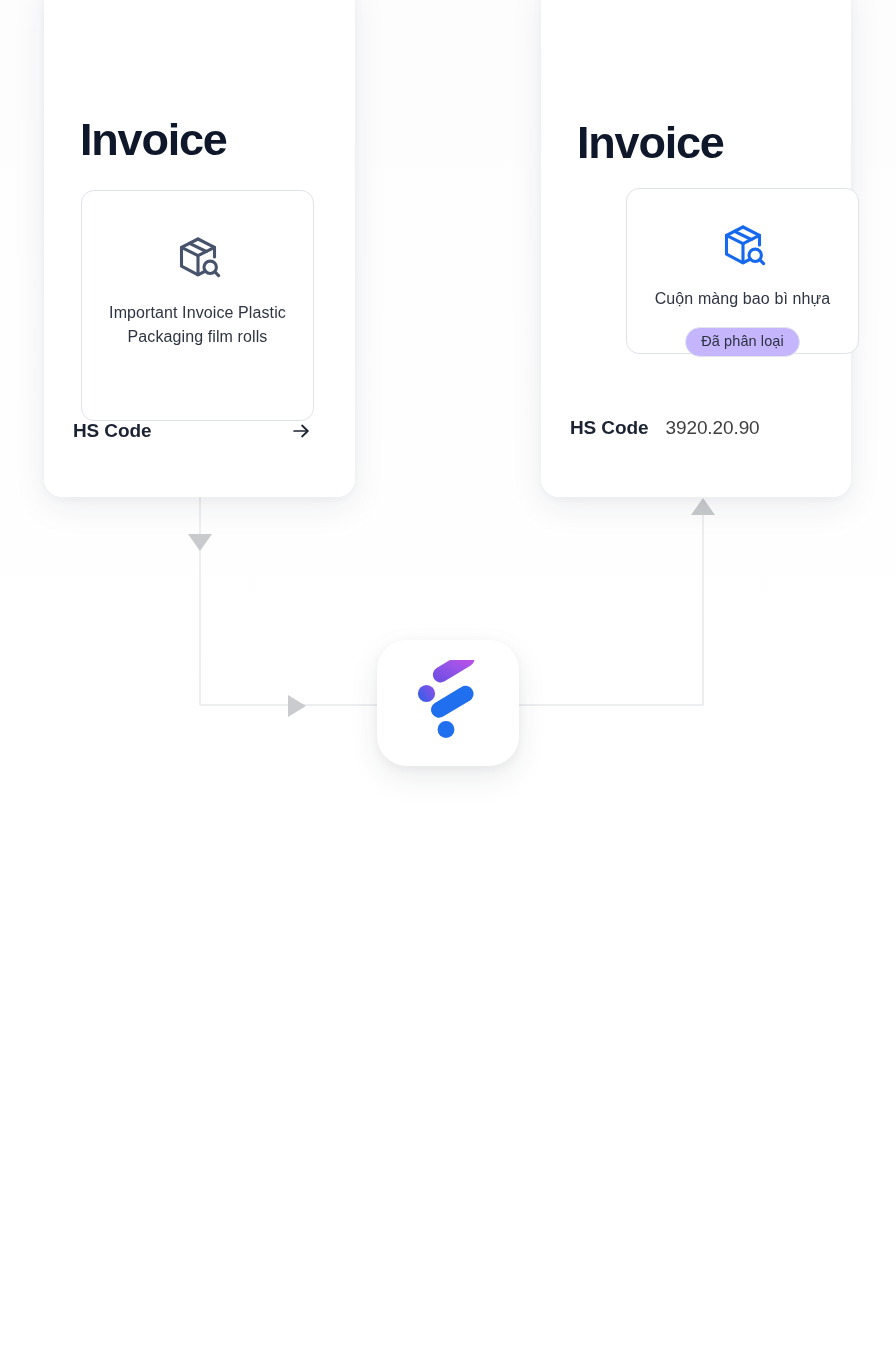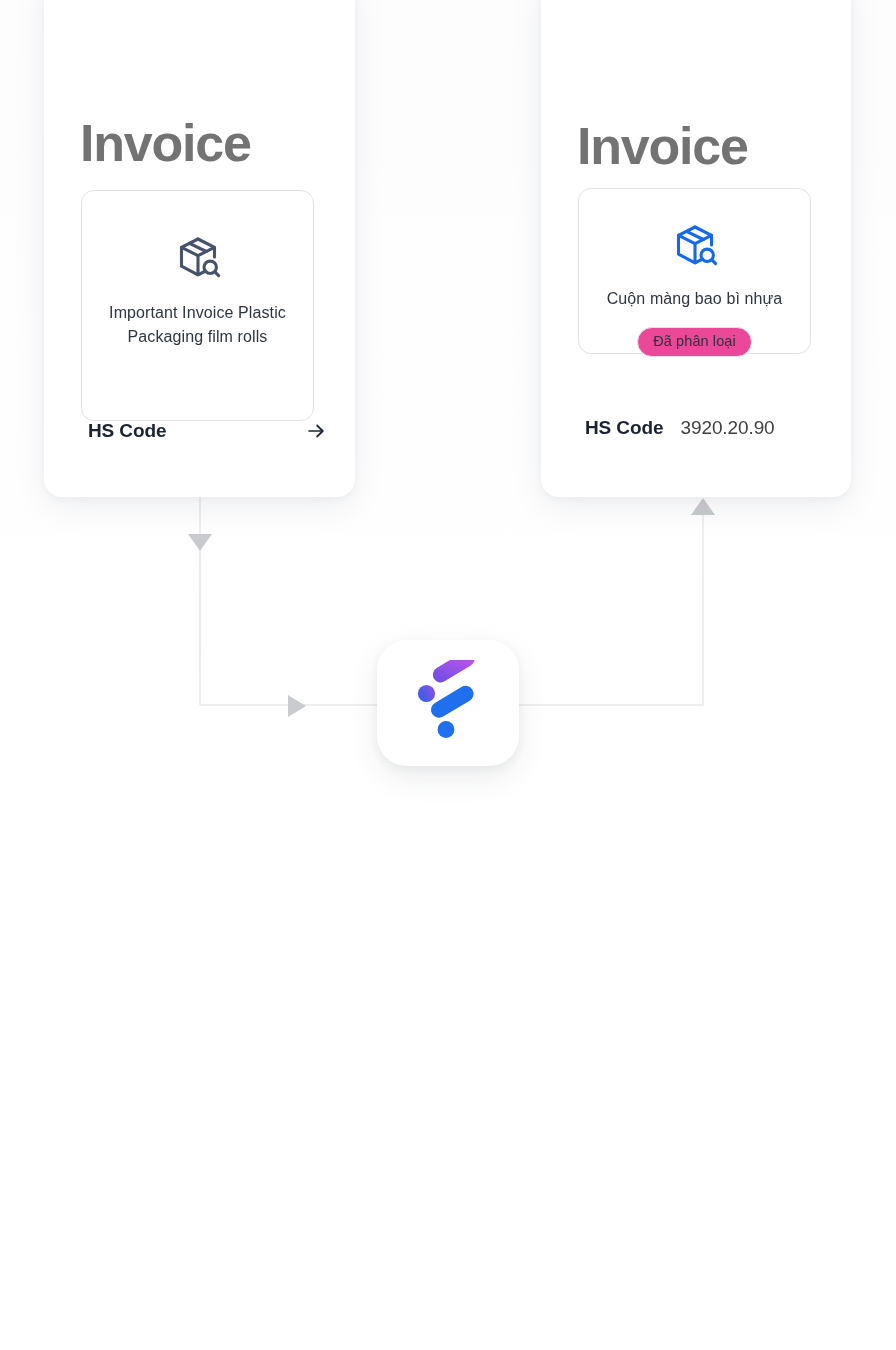--- a/index.html
+++ b/index.html
@@ -32,73 +32,73 @@
     border-radius: 18px;
     box-shadow: 0 10px 34px rgba(31, 41, 61, 0.075),
                 0 2px 10px rgba(31, 41, 61, 0.045);
   }
   .card-left  { left: 44px;  top: -20px; width: 311px; height: 517px; }
   .card-right { left: 541px; top: -20px; width: 310px; height: 517px; }
 
   .card-title {
     position: absolute;
     left: 36px;
-    font-size: 52px;
+    font-size: 45px;
     line-height: 1;
     font-weight: 700;
     letter-spacing: -1.2px;
-    color: #737373;
+    color: #0f172a;
   }
   .card-left .card-title  { top: 137px; }
   .card-right .card-title { top: 140px; }
 
   .panel {
     position: absolute;
     left: 37px;
     width: 233px;
     border: 1px solid #dfe3e9;
     border-radius: 13px;
     background: #ffffff;
     box-sizing: border-box;
     display: flex;
     flex-direction: column;
     align-items: center;
   }
   .card-left .panel  { top: 210px; height: 231px; padding-top: 42px; align-items: center; }
-  .card-right .panel { top: 208px; height: 166px; padding-top: 32px; }
+  .card-right .panel { top: 208px; height: 166px; padding-top: 32px; margin-left: 48px; }
 
   .pkg-icon { display: block; }
 
   .panel-caption {
     margin-top: 20px;
     width: 196px;
     text-align: center;
     font-size: 16px;
     line-height: 24px;
     color: #2e3542;
     letter-spacing: 0.1px;
   }
   .card-right .panel-caption { margin-top: 18px; color: #2e3542; }
 
   .pill {
     margin-top: 16px;
     display: inline-block;
     padding: 6px 15px 7px;
     border: 1px solid #e2e6ec;
     border-radius: 999px;
-    background: #ec4899;
+    background: #c4b5fd;
     font-size: 14.5px;
     line-height: 1;
     color: #2b3240;
     letter-spacing: 0.1px;
   }
 
   .hs-row {
     position: absolute;
-    left: 44px;
+    left: 29px;
     display: flex;
     align-items: center;
   }
   .card-left .hs-row  { top: 440px; width: 239px; justify-content: space-between; }
   .card-right .hs-row { top: 437px; }
 
   .hs-label {
     font-size: 19px;
     font-weight: 600;
     letter-spacing: -0.1px;

